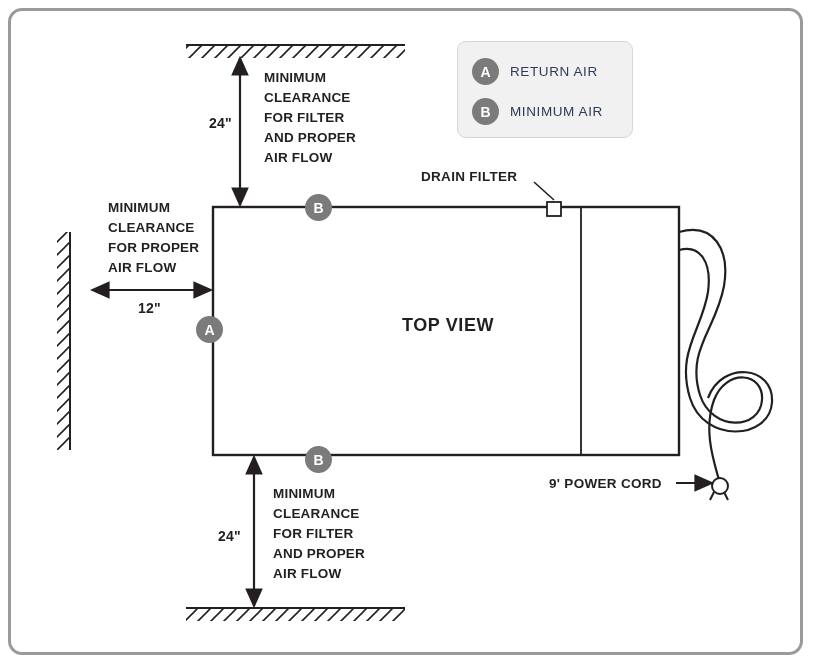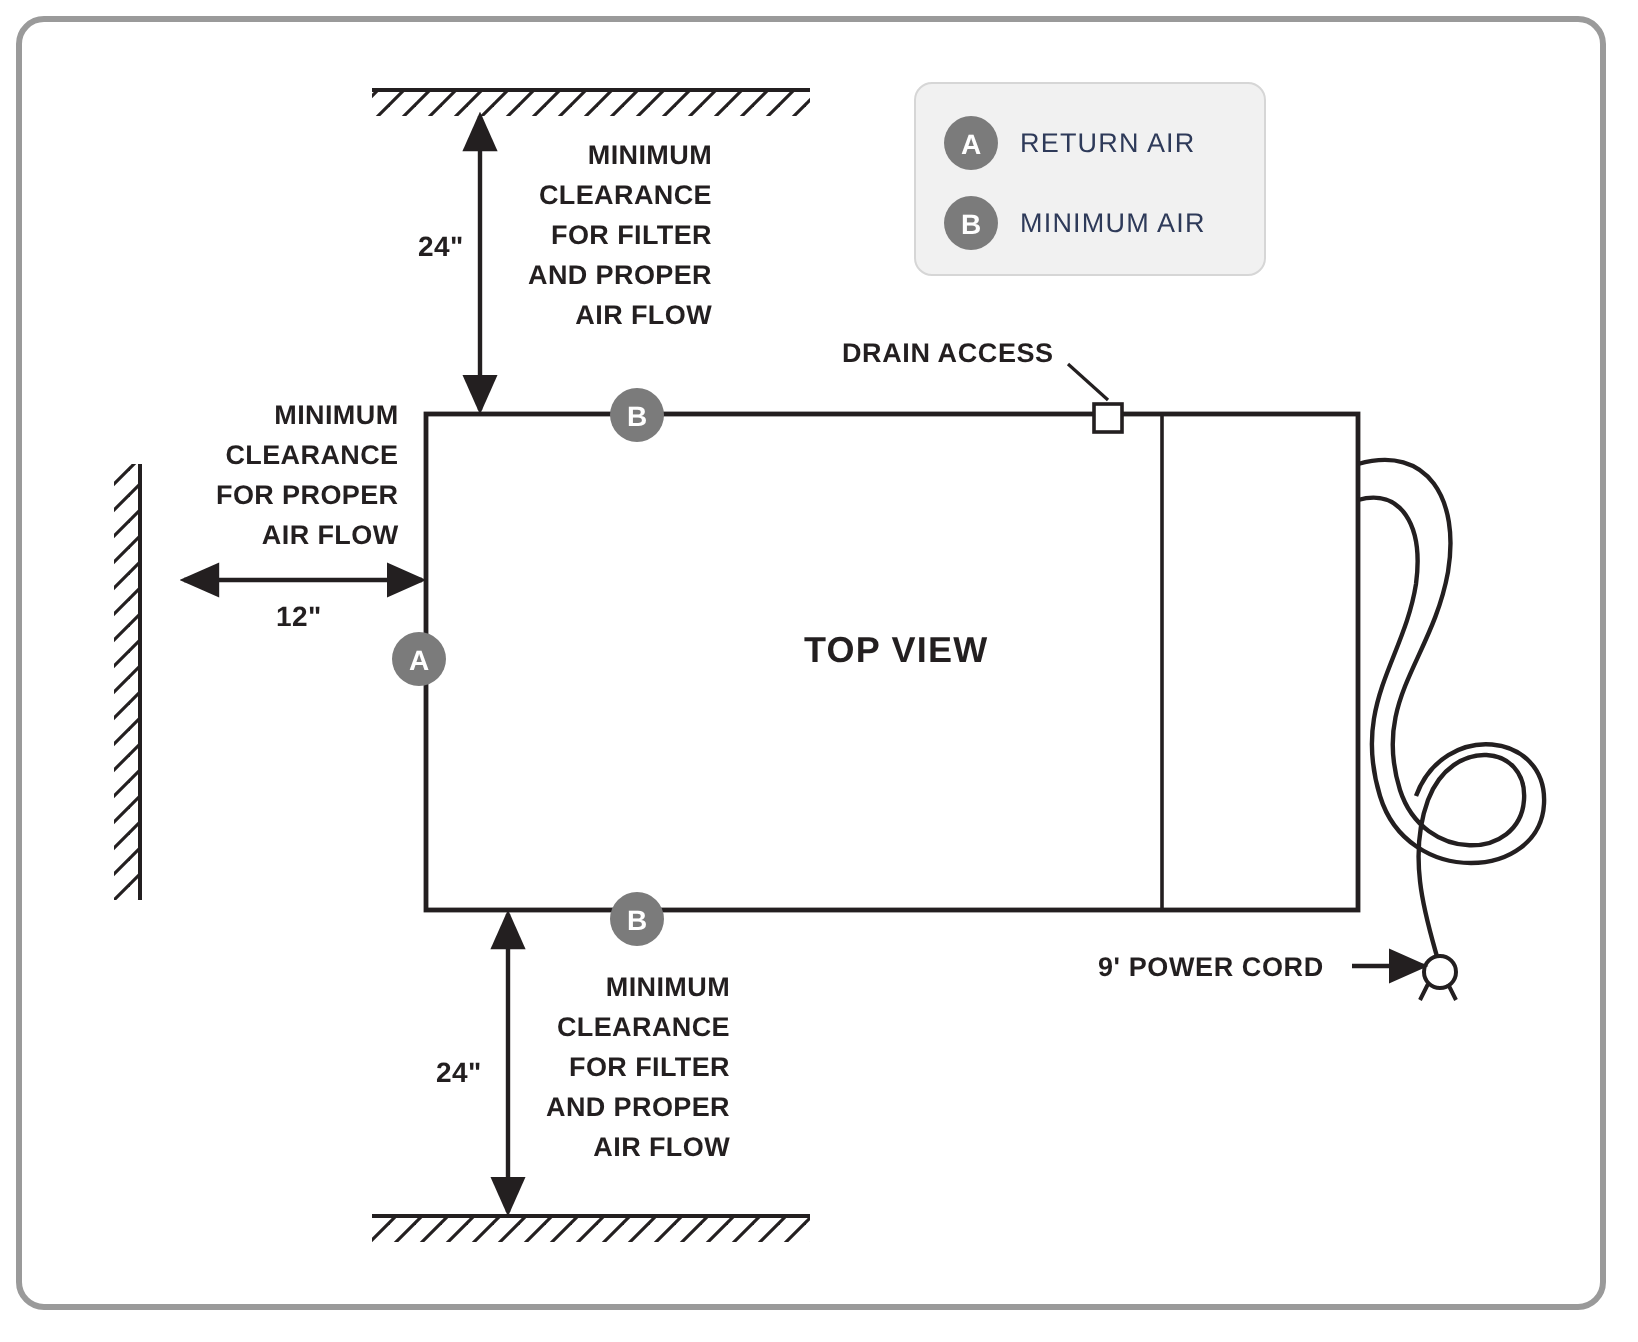--- a/index.html
+++ b/index.html
@@ -34,21 +34,20 @@
     width: 819px;
     height: 671px;
   }
   .txt {
     position: absolute;
     color: #231f20;
     font-weight: bold;
     letter-spacing: 0.2px;
     line-height: 20px;
     white-space: pre-line;
-    text-align: right;
   }
   .t-small { font-size: 13.5px; }
   .t-dim   { font-size: 14px; }
   .t-title { font-size: 18px; letter-spacing: 0.6px; }
   .t-label { font-size: 13.5px; letter-spacing: 0.3px; }
 
   .legend-box {
     position: absolute;
     left: 457px;
     top: 41px;
@@ -200,19 +199,19 @@
 AIR FLOW</div>
   <div class="txt t-dim" style="left:138px; top:298px;">12"</div>
 
   <div class="txt t-small" style="left:273px; top:484px;">MINIMUM
 CLEARANCE
 FOR FILTER
 AND PROPER
 AIR FLOW</div>
   <div class="txt t-dim" style="left:218px; top:526px;">24"</div>
 
-  <div class="txt t-label" style="left:421px; top:167px;">DRAIN ACCESS</div>
+  <div class="txt t-label" style="left:421px; top:167px;">DRAIN FILTER</div>
 
   <div class="txt t-label" style="left:549px; top:474px;">9' POWER CORD</div>
 
   <div class="txt t-title" style="left:366px; top:315px;margin-left:36px;">TOP VIEW</div>
 
 </div>
 
 </body></html>

